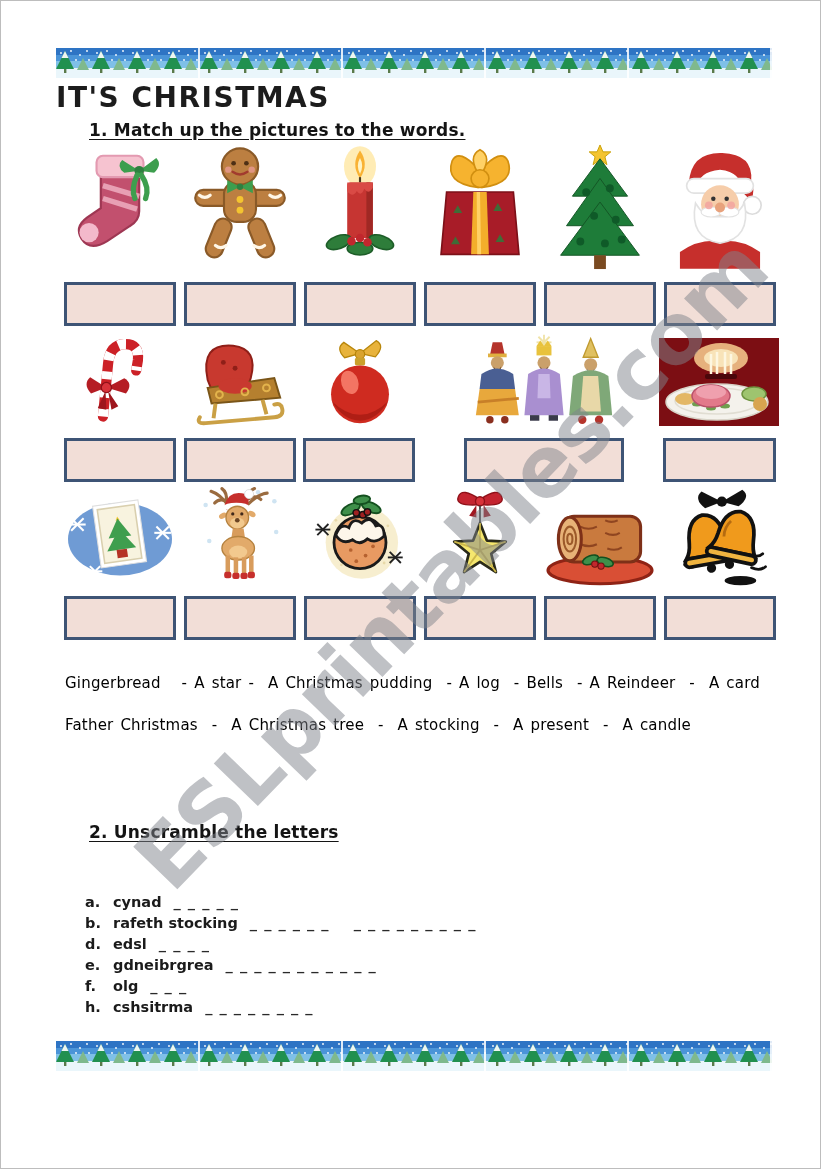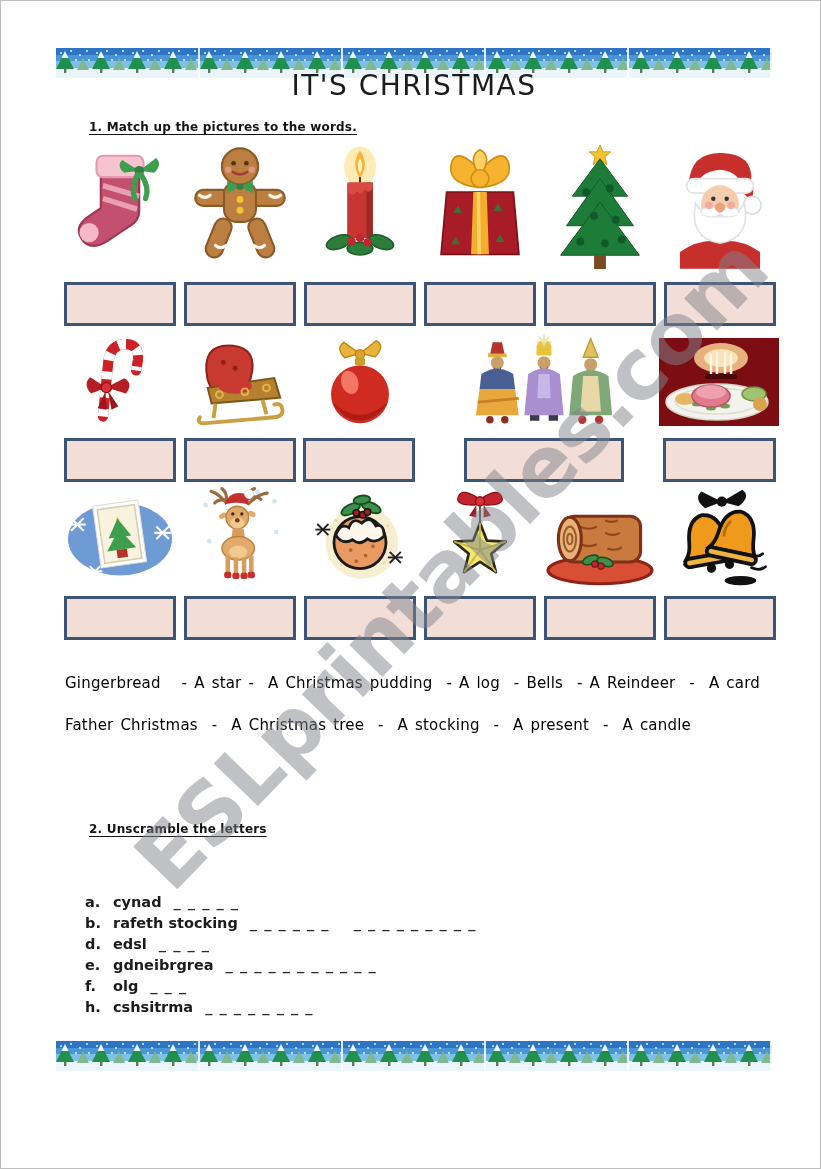--- a/index.html
+++ b/index.html
@@ -7,25 +7,25 @@
     position:relative;width:821px;height:1169px;margin:0 auto;
     background:#ffffff;border:1px solid #bdbdbd;box-sizing:border-box;
     font-family:"DejaVu Sans",sans-serif;overflow:hidden;
   }
   
   .tree-border{position:absolute;left:55px;width:716px;height:30px;display:block;}
   #border-top{top:47px;}
   #border-bottom{top:1040px;}
   
   .title{
-    position:absolute;top:68px;left:55px;width:716px;text-align:center;
-    font-size:28px;font-weight:400;letter-spacing:1.5px;color:#1c1c1c;
+    position:absolute;top:80px;left:55px;width:716px;text-align:left;
+    font-size:28px;font-weight:700;letter-spacing:1.5px;color:#1c1c1c;
   }
   .sec-heading{
-    position:absolute;font-size:12px;font-weight:bold;color:#141414;
+    position:absolute;font-size:17px;font-weight:bold;color:#141414;
     text-decoration:underline;text-underline-offset:3px;letter-spacing:.2px;
   }
   #heading-1{top:119px;left:88px;}
   #heading-2{top:796px;left:88px;margin-top:25px;}
   
   .pic-row{position:absolute;left:59px;display:flex;align-items:flex-end;}
   #pics-0{top:142px;}
   #pics-1{top:332px;}
   #pics-2{top:484px;}
   .pic-cell{width:120px;display:flex;align-items:flex-end;justify-content:center;}

